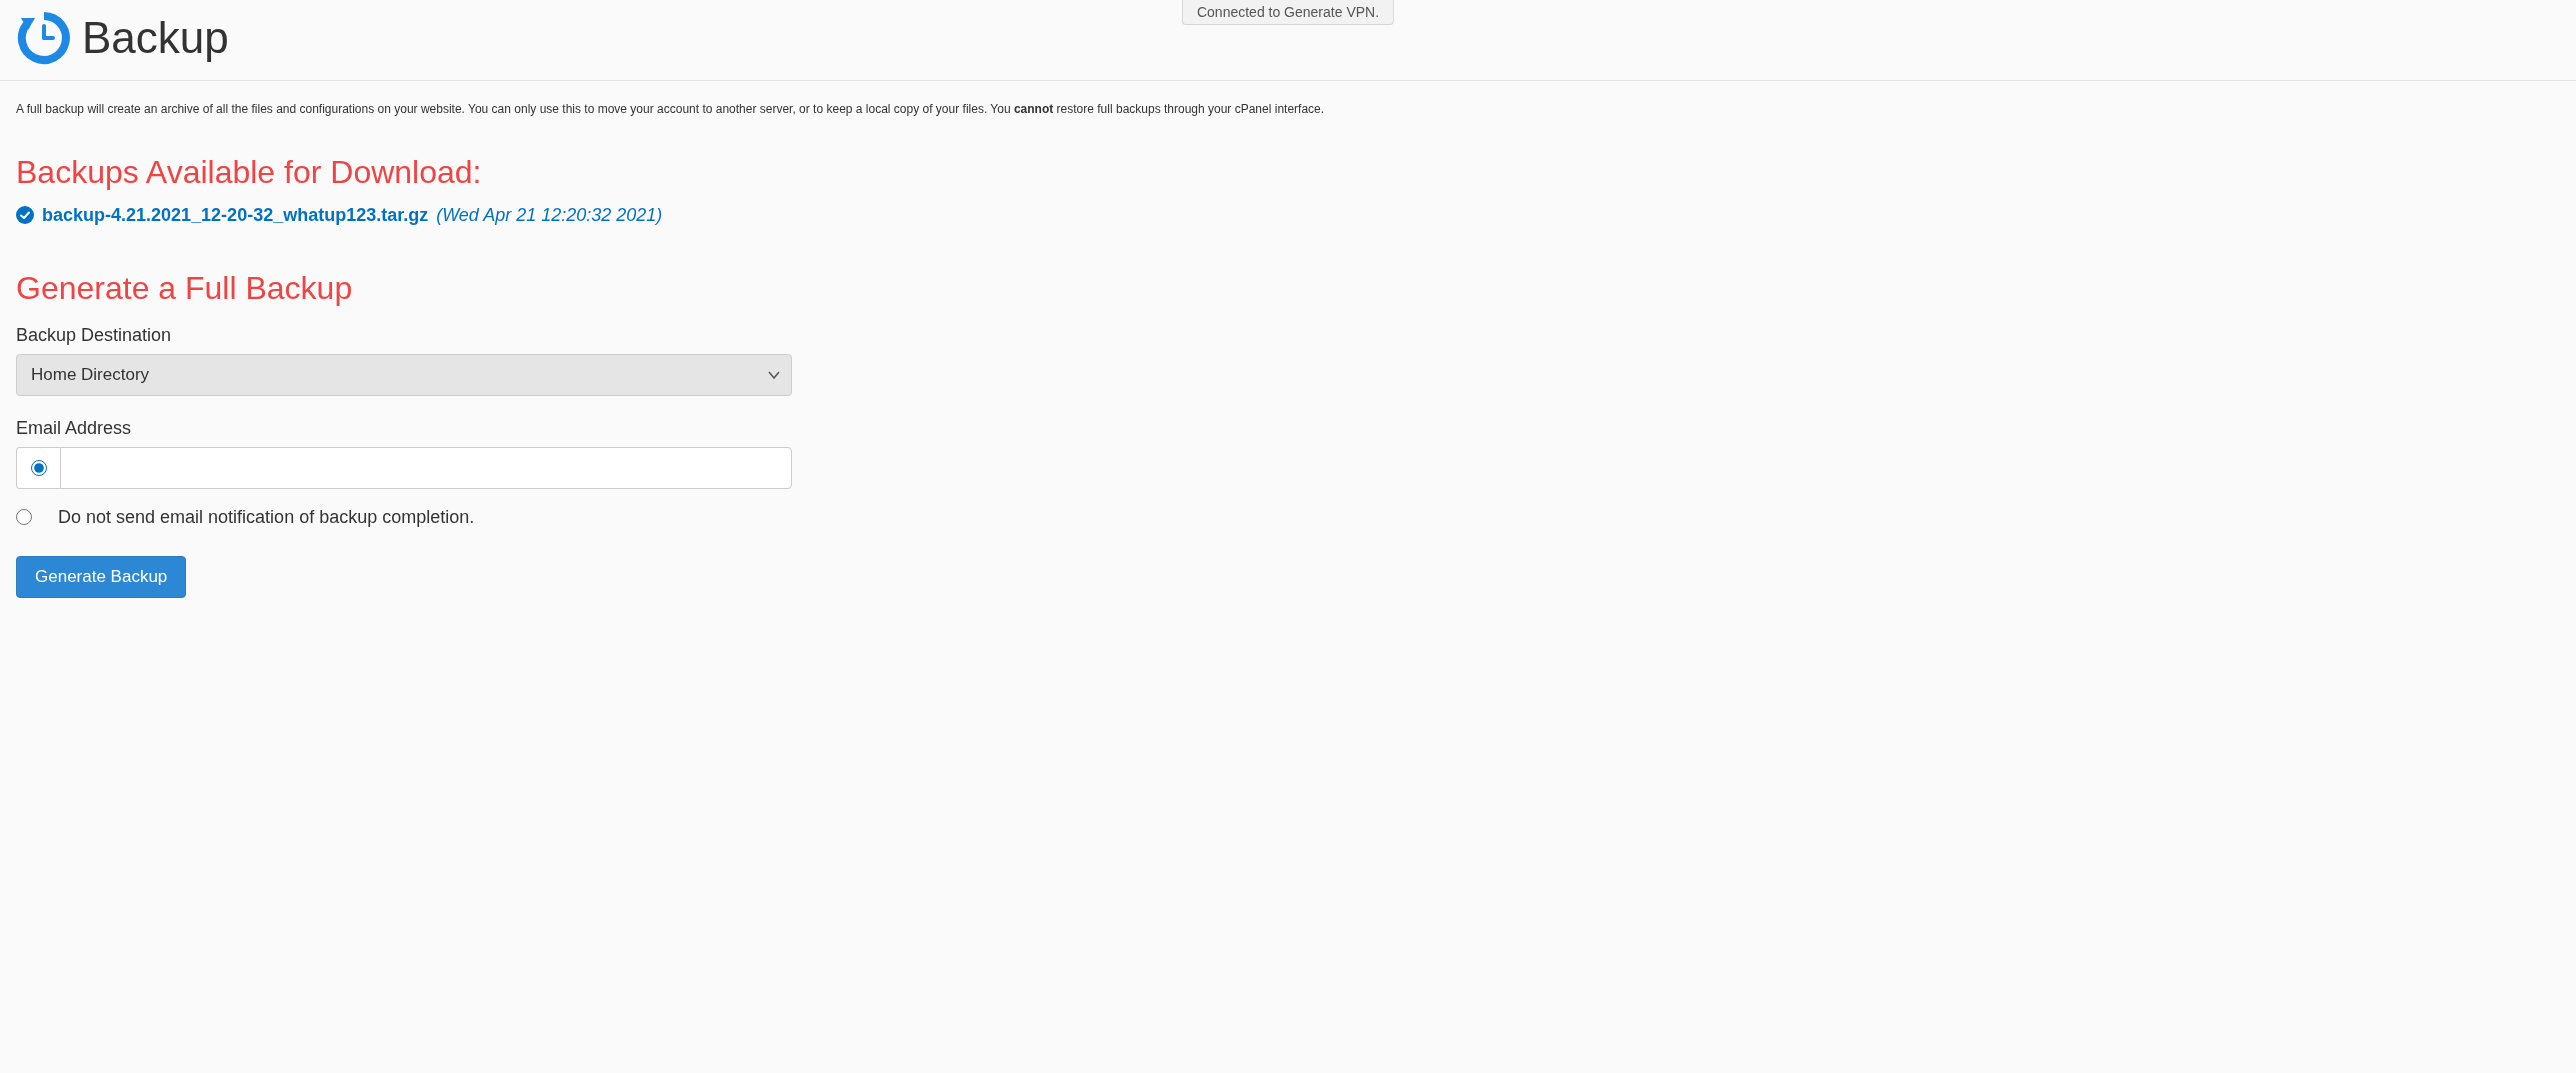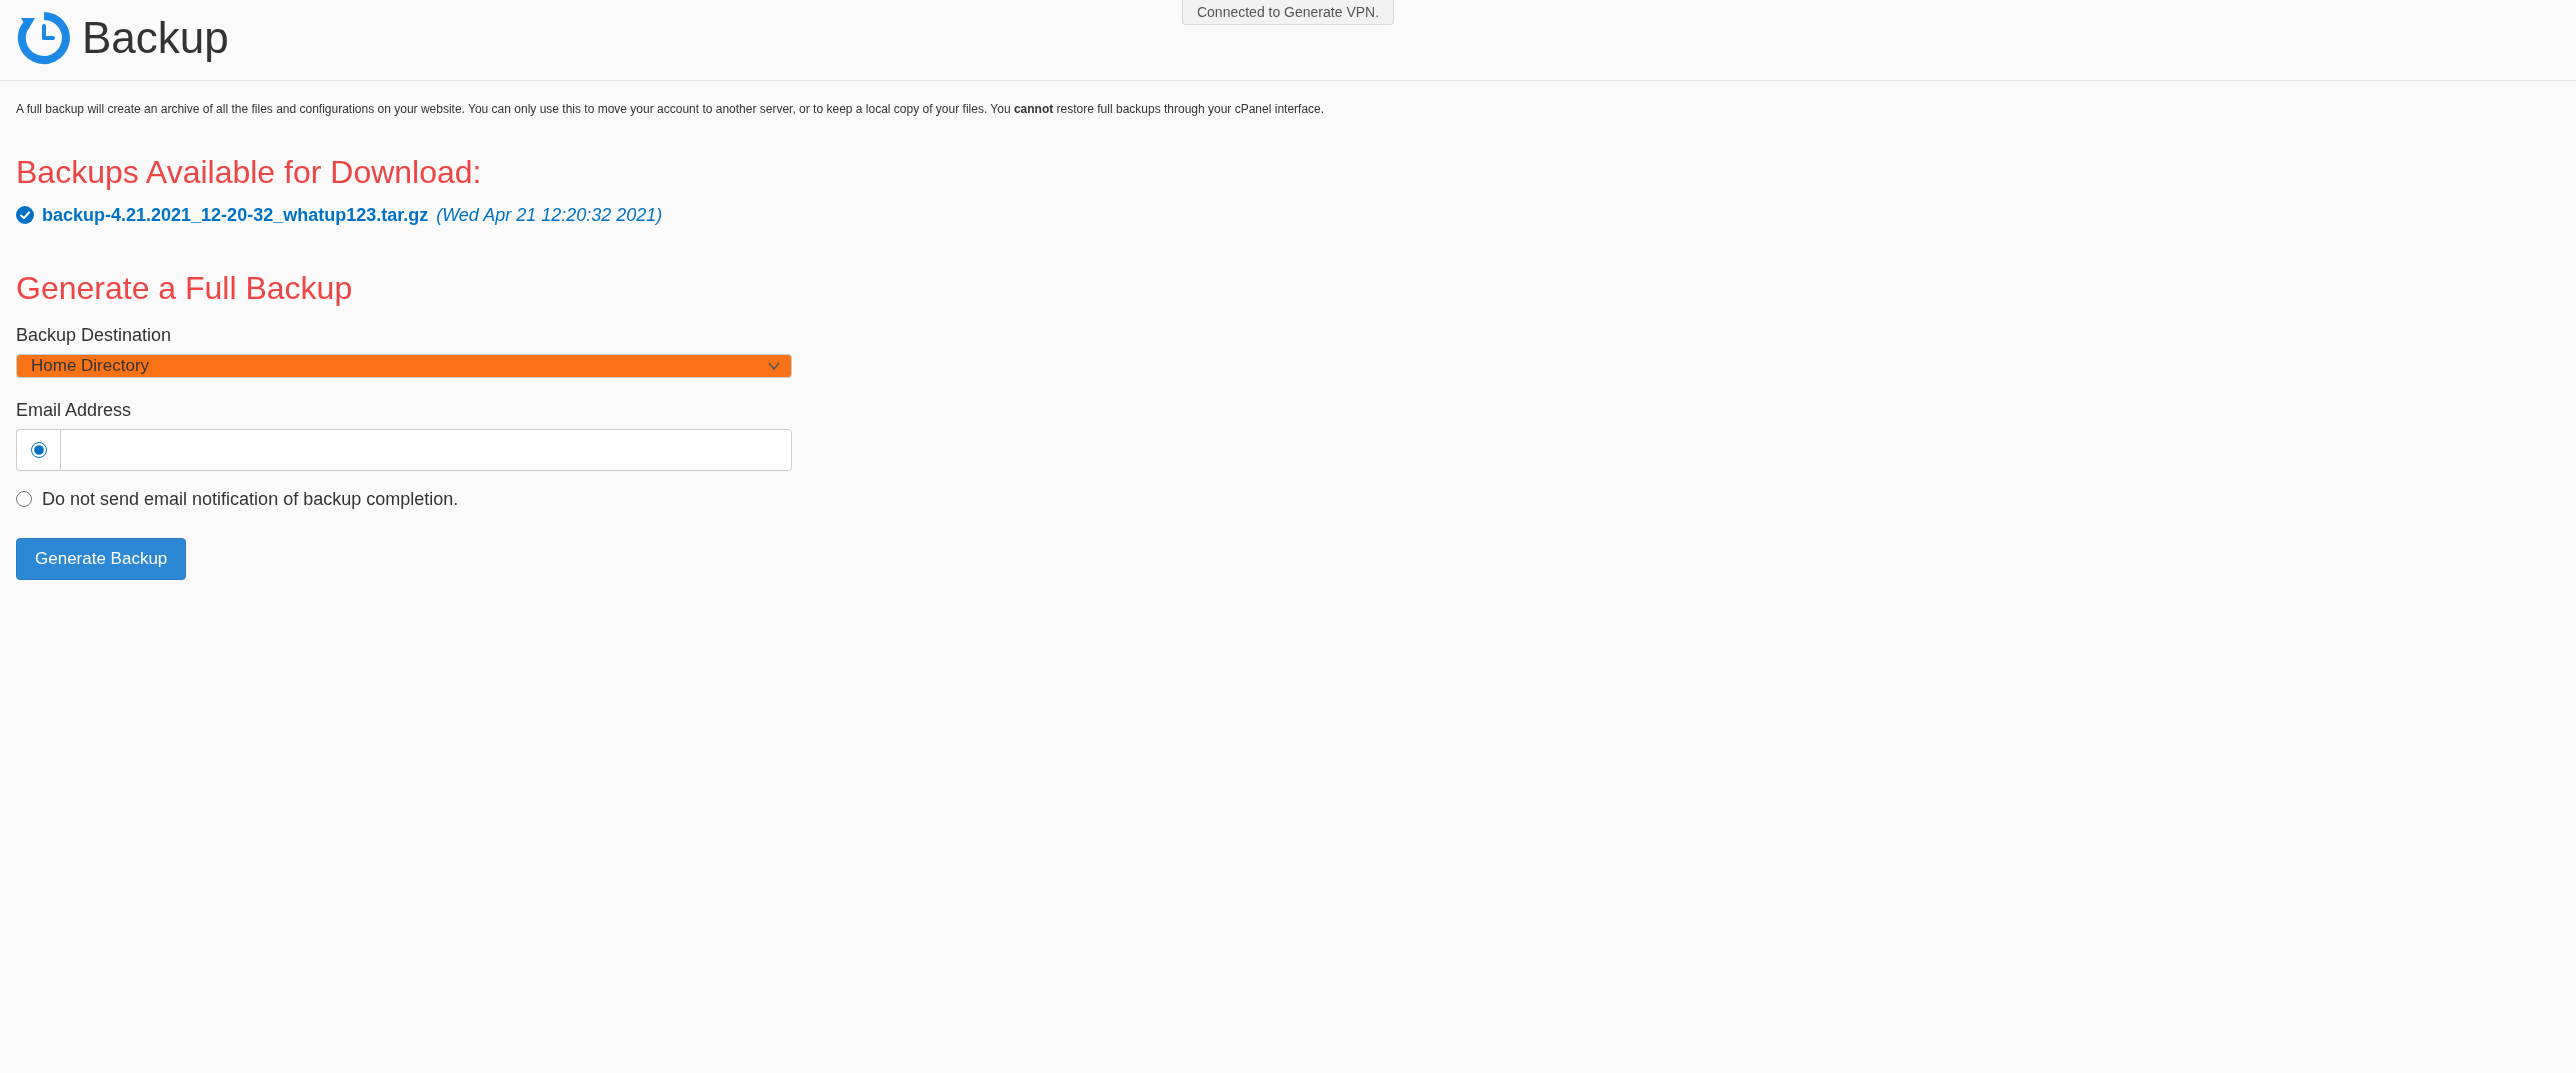--- a/index.html
+++ b/index.html
@@ -86,25 +86,25 @@
       margin-bottom: 8px;
       display: block;
     }
     .select-wrap {
       position: relative;
       max-width: 776px;
       margin-bottom: 22px;
     }
     select.form-select {
       width: 100%;
-      height: 24px;
+      height: 42px;
       padding: 0 36px 0 14px;
       font-size: 17px;
       color: #333;
-      background: #f97316;
+      background: #e5e5e5;
       border: 1px solid #ccc;
       border-radius: 4px;
       appearance: none;
       -webkit-appearance: none;
     }
     .select-caret {
       position: absolute;
       right: 10px;
       top: 50%;
       transform: translateY(-50%);
@@ -137,21 +137,21 @@
       height: 42px;
       padding: 0 12px;
       font-size: 17px;
       border: 1px solid #ccc;
       border-radius: 0 4px 4px 0;
       background: #fff;
     }
     .radio-line {
       display: flex;
       align-items: center;
-      gap: 10px;
+      gap: 26px;
       font-size: 18px;
       color: #333;
       margin-bottom: 28px;
     }
     .radio-line input[type=radio] {
       width: 16px;
       height: 16px;
     }
     .btn-primary {
       background: #2c87d4;

